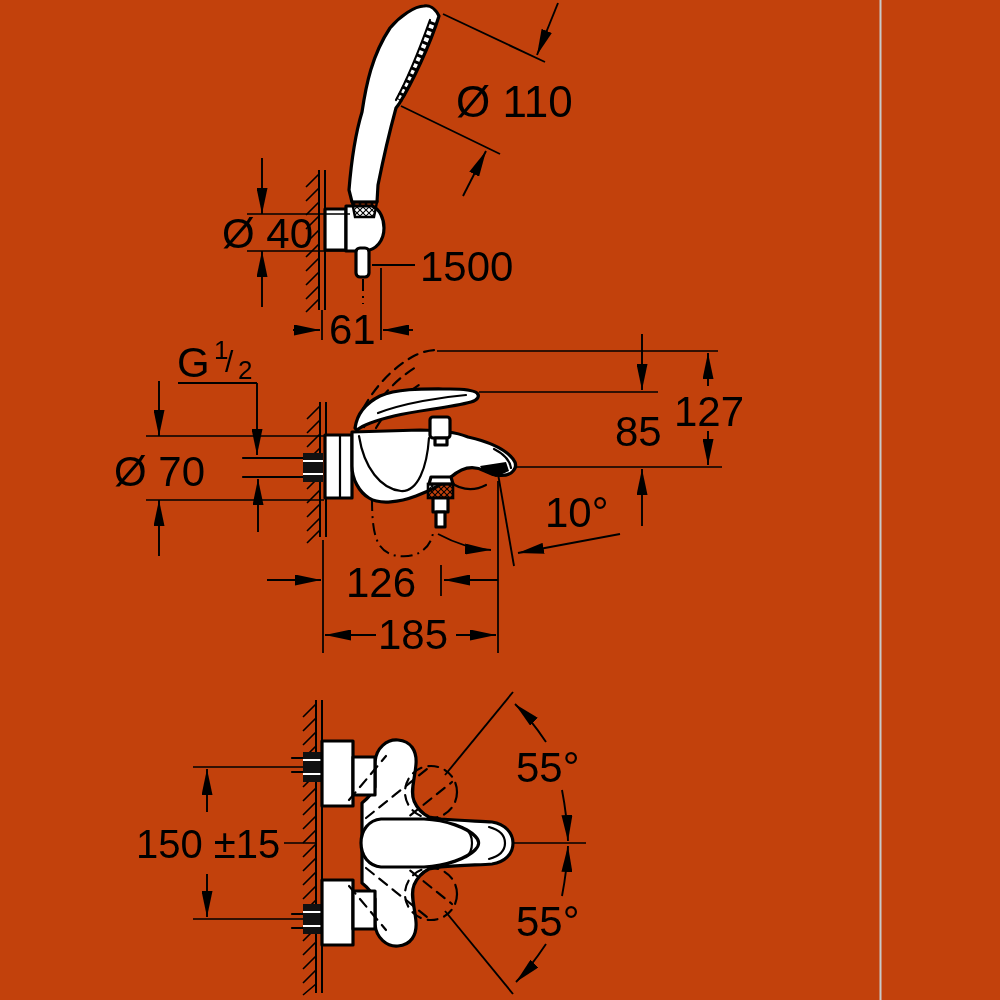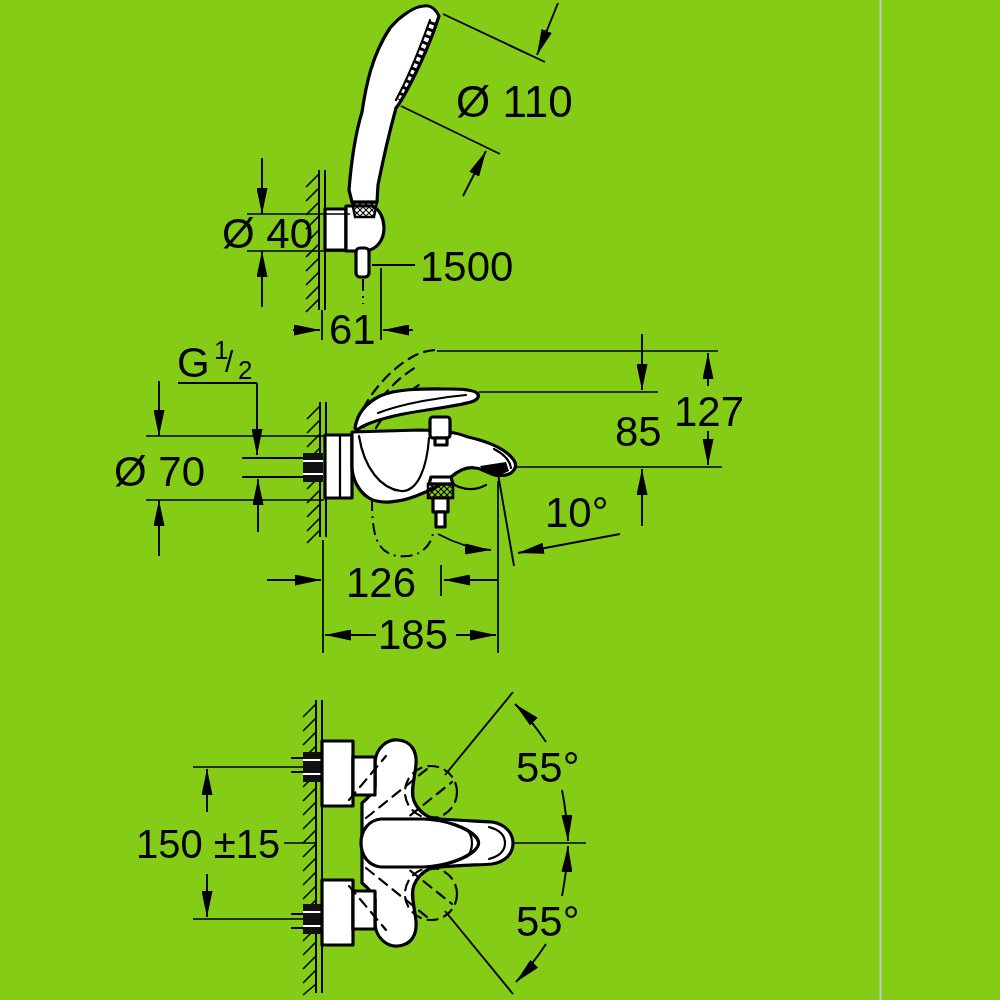--- a/index.html
+++ b/index.html
@@ -1,16 +1,16 @@
 <!DOCTYPE html>
 <html><head>
 <meta charset="utf-8">
 <style>
   html,body{margin:0;padding:0;background:#fff;}
-  .stage{position:relative;width:1000px;height:1000px;background:#84cc16;overflow:hidden;
+  .stage{position:relative;width:1000px;height:1000px;background:#c2410c;overflow:hidden;
          font-family:"Liberation Sans", sans-serif;}
   svg{display:block}
   text{fill:#000;font-family:"Liberation Sans","DejaVu Sans",sans-serif;}
   .outline{fill:#fff;stroke:#000;stroke-width:3.2;stroke-linejoin:round;stroke-linecap:round;}
   .detail{fill:none;stroke:#000;stroke-width:2.2;stroke-linecap:round;}
   .dim{fill:none;stroke:#000;stroke-width:1.9;}
   .ext{fill:none;stroke:#000;stroke-width:1.7;}
   .dash{fill:none;stroke:#000;stroke-width:2.2;stroke-dasharray:10 7;stroke-linecap:round;}
   .dashdot{fill:none;stroke:#000;stroke-width:2;stroke-dasharray:12 5 2 5;}
   .wall{fill:none;stroke:#000;stroke-width:2;}

